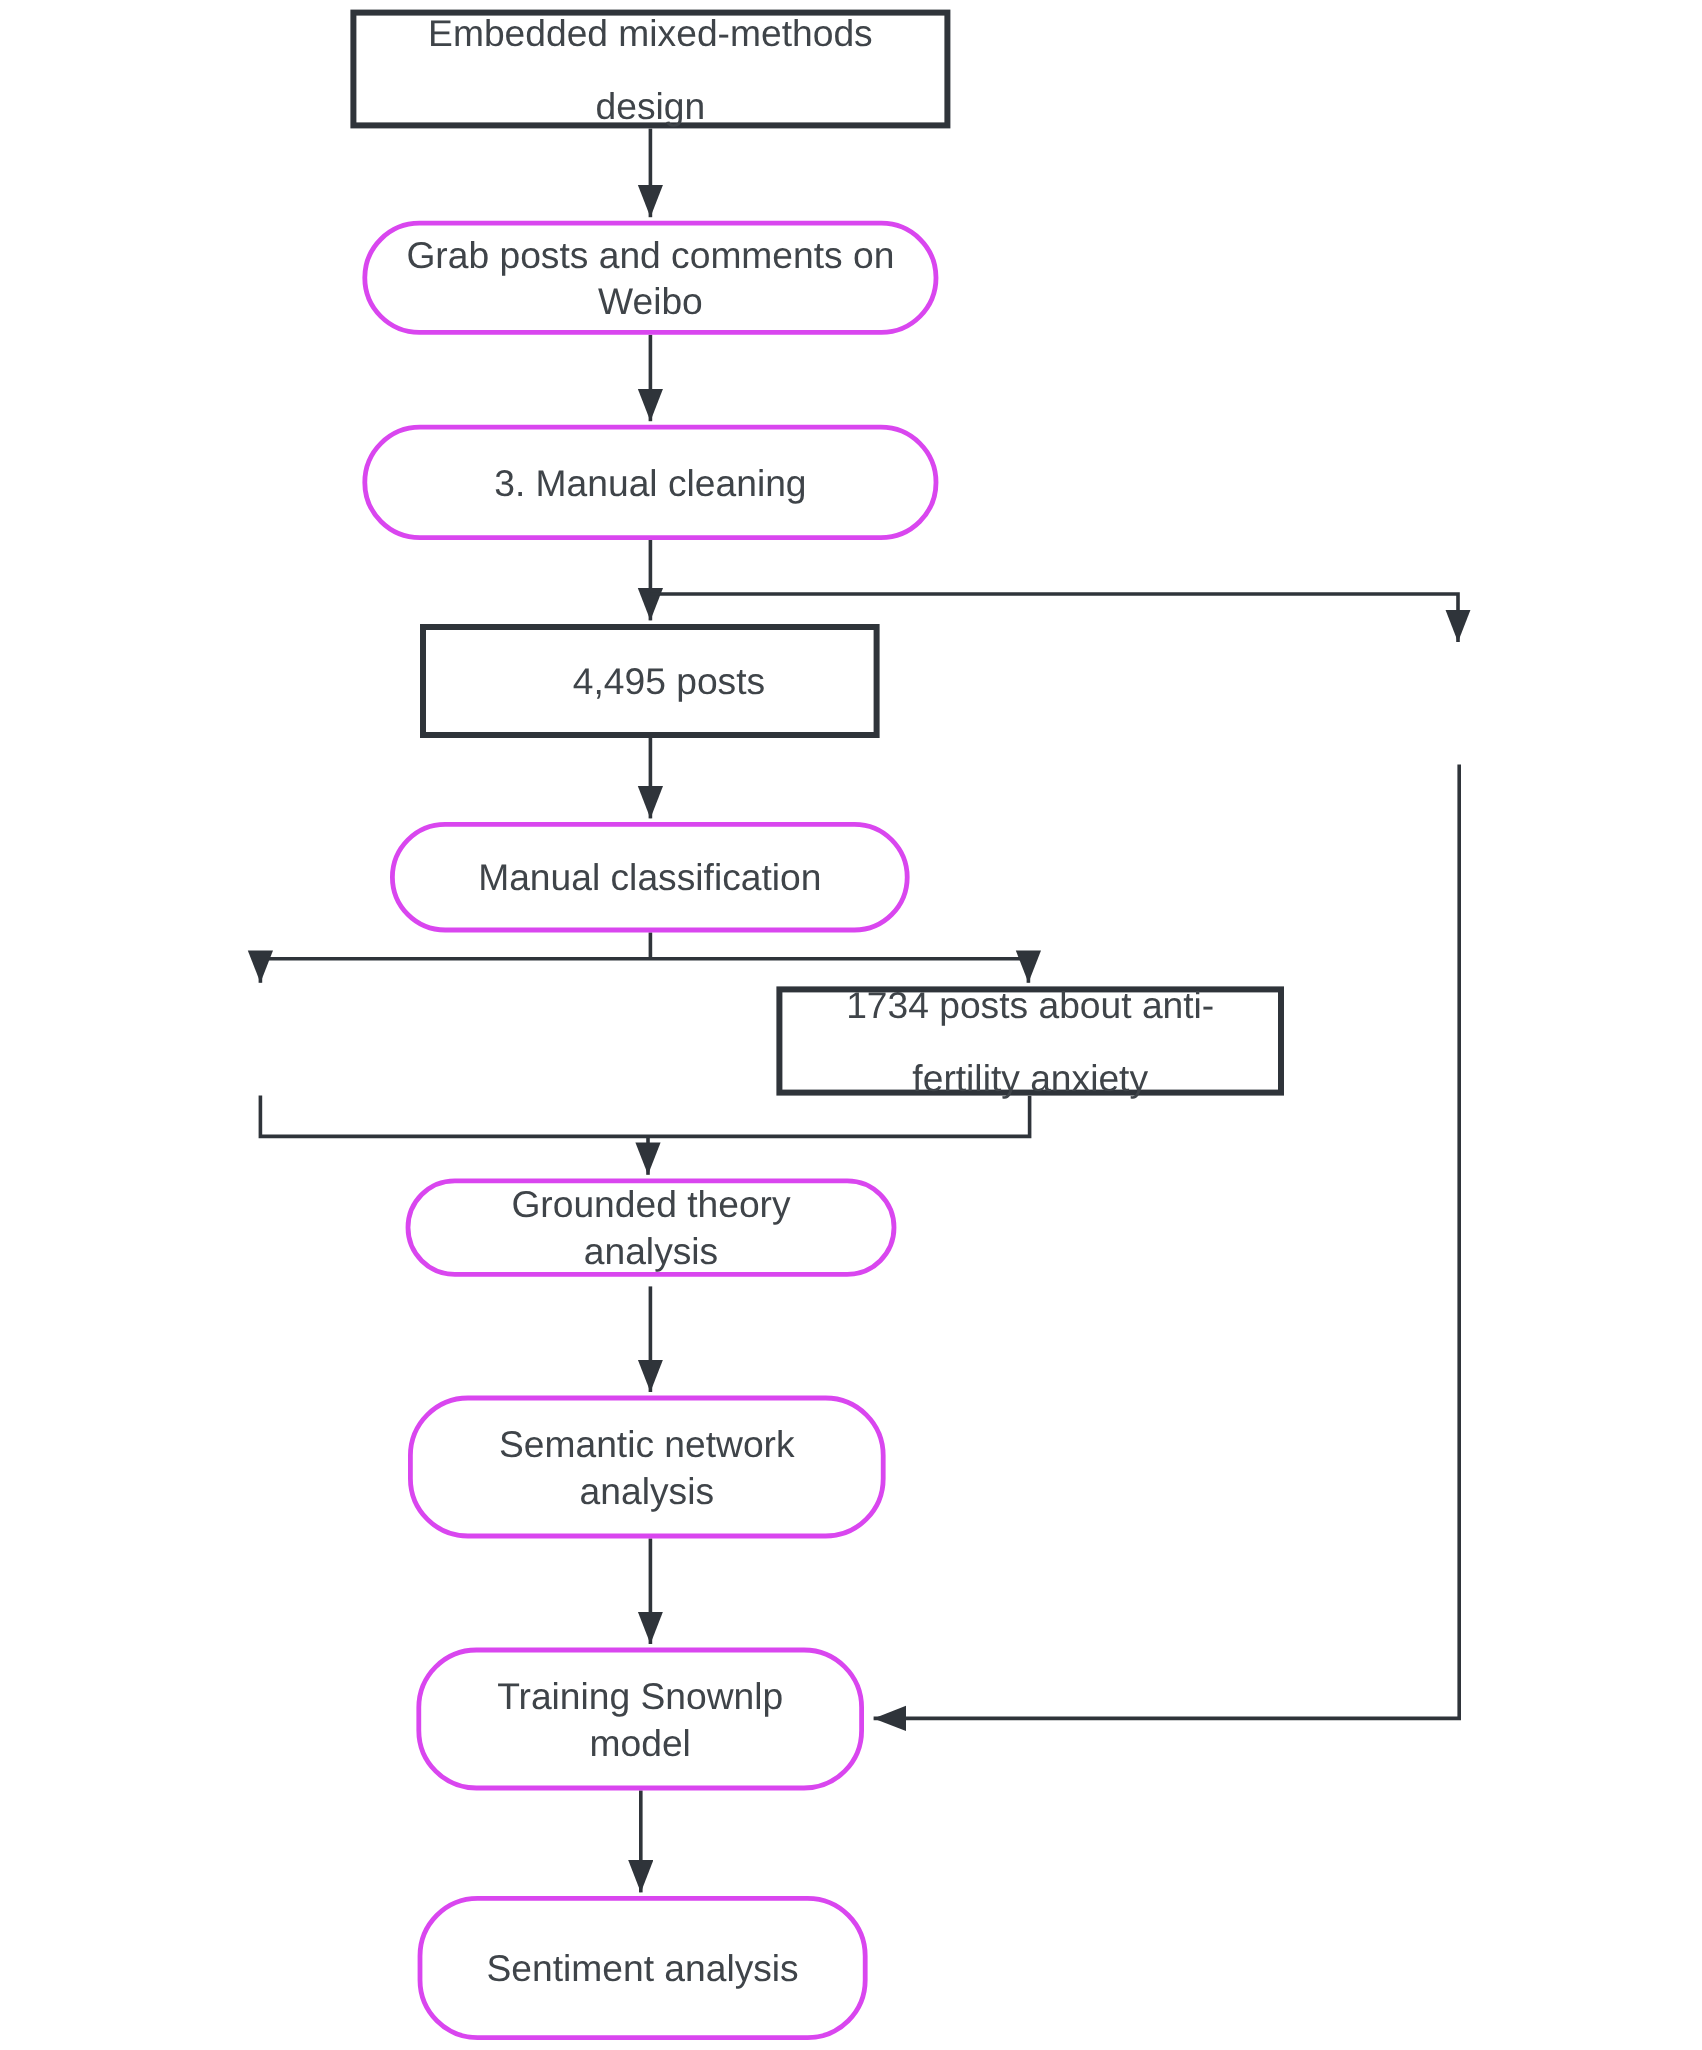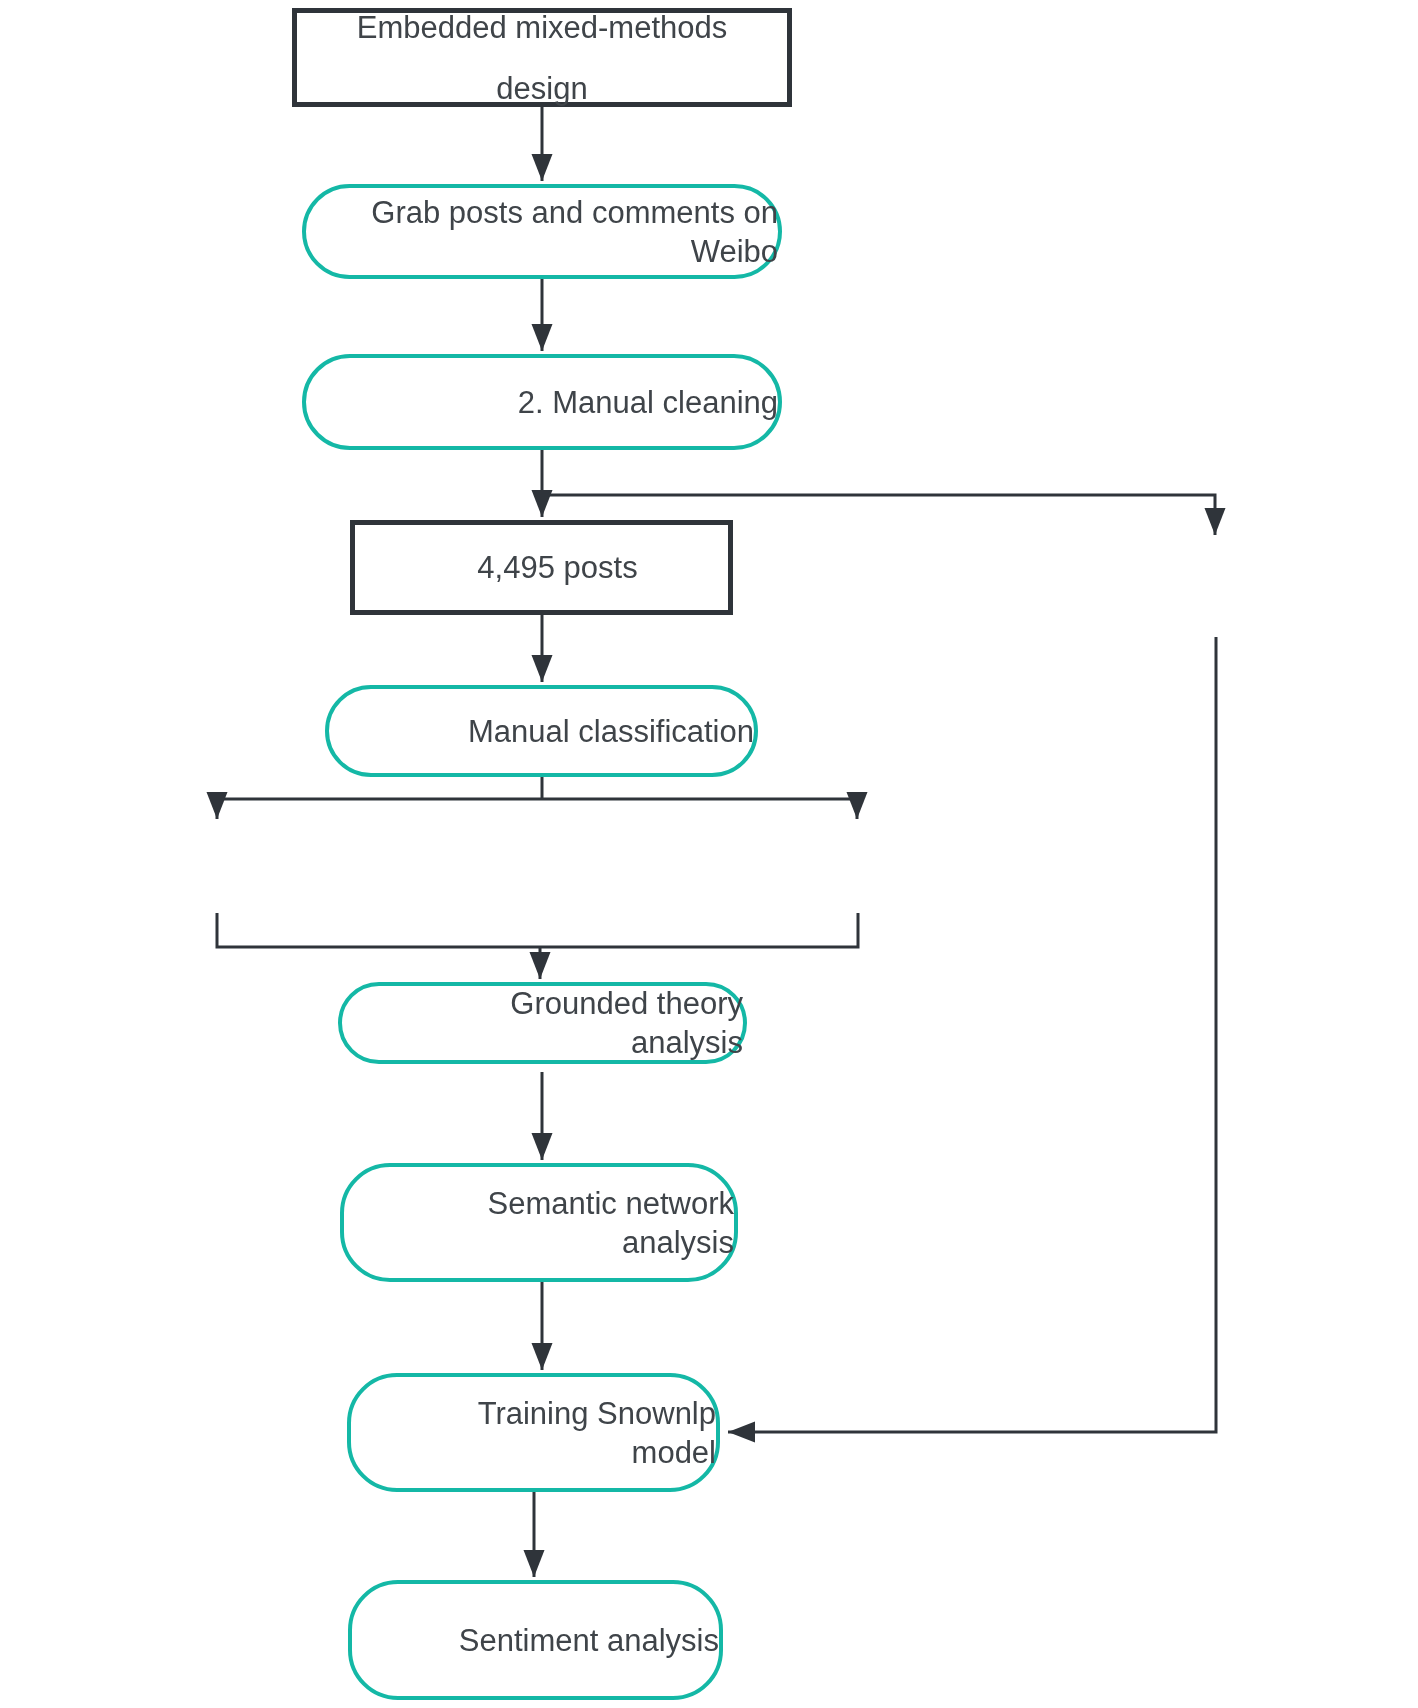--- a/index.html
+++ b/index.html
@@ -31,21 +31,21 @@
     justify-content: center;
     background: #ffffff;
     color: #3f4449;
     font-size: 31px;
     line-height: 39px;
     text-align: center;
     white-space: nowrap;
   }
   .node span { display: block; }
   .rect  { border: 5px solid #2f343a; gap: 22px; }
-  .round { border: 4px solid #14b8a6; border-radius: 50px; align-items: flex-end; }
+  .round { border: 4px solid #d946ef; border-radius: 50px; }
 </style>
 </head>
 <body>
 
 <div class="canvas">
 
   <svg class="connectors" viewBox="0 0 1418 1708" xmlns="http://www.w3.org/2000/svg">
     <defs>
       <marker id="arrow" markerWidth="12" markerHeight="10" refX="9" refY="3.5" orient="auto" markerUnits="strokeWidth">
         <path d="M0,0 L9,3.5 L0,7 Z" fill="#2f343a"></path>
@@ -74,33 +74,37 @@
     <span>Embedded mixed-methods</span>
     <span>design</span>
   </div>
 
   <div class="node round" style="left:302px; top:184px; width:480px; height:95px;">
     <span>Grab posts and comments on</span>
     <span>Weibo</span>
   </div>
 
   <div class="node round" style="left:302px; top:354px; width:480px; height:96px;">
-    <span>2. Manual cleaning</span>
+    <span>3. Manual cleaning</span>
   </div>
 
   <div class="node rect" style="left:350px; top:520px; width:383px; height:95px;padding-left:32px;">
     <span>4,495 posts</span>
   </div>
 
 
   <div class="node round" style="left:325px; top:685px; width:433px; height:92px;">
     <span>Manual classification</span>
   </div>
 
 
+  <div class="node rect" style="left:647px; top:822px; width:423px; height:91px;">
+    <span>1734 posts about anti-</span>
+    <span>fertility anxiety</span>
+  </div>
 
   <div class="node round" style="left:338px; top:982px; width:409px; height:82px;">
     <span>Grounded theory</span>
     <span>analysis</span>
   </div>
 
   <div class="node round" style="left:340px; top:1163px; width:398px; height:119px;">
     <span>Semantic network</span>
     <span>analysis</span>
   </div>

